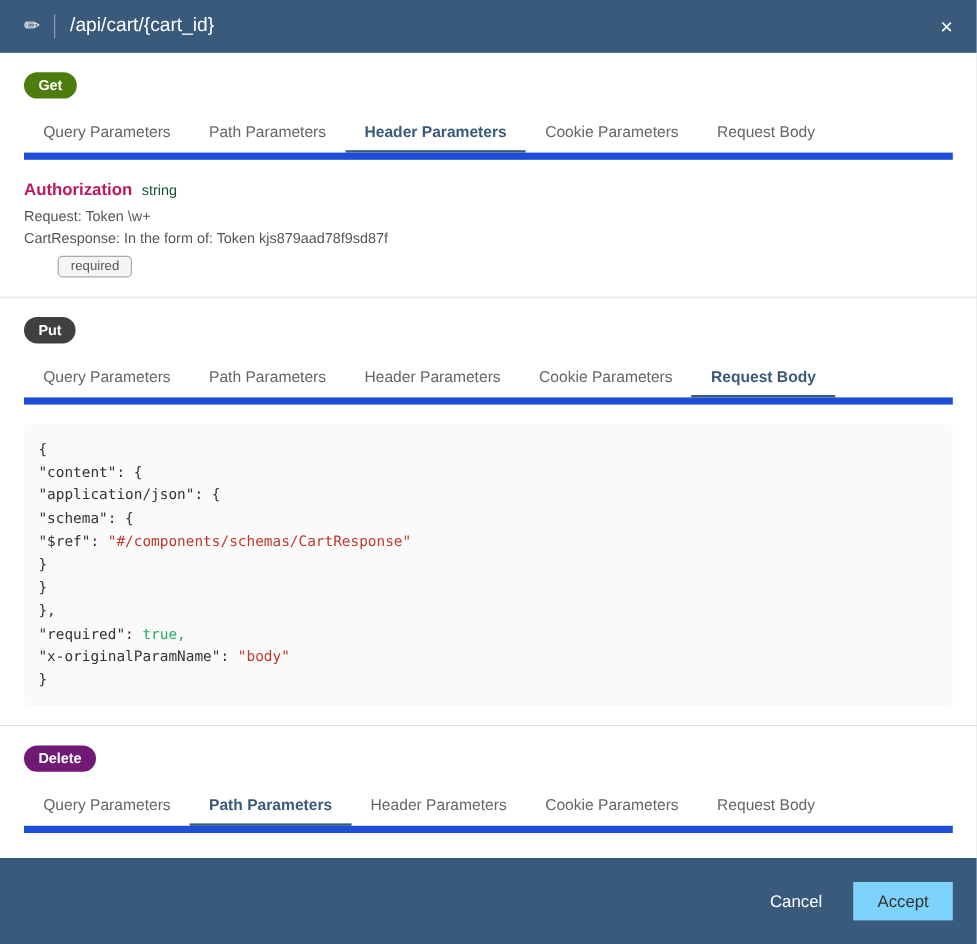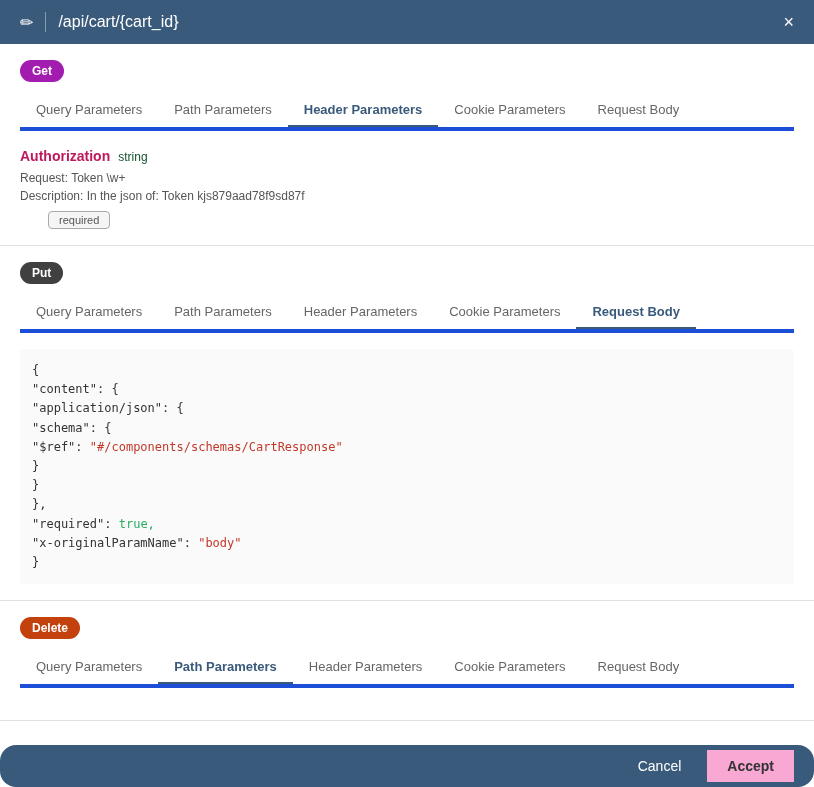--- a/index.html
+++ b/index.html
@@ -4,29 +4,29 @@
   <style>
     * { box-sizing: border-box; margin: 0; padding: 0; }
     body { font-family: Arial, sans-serif; background: #f0f0f0; display: flex; align-items: center; justify-content: center; min-height: 100vh; }
     .modal { width: 814px; height: 787px; background: #fff; display: flex; flex-direction: column; box-shadow: 0 4px 20px rgba(0,0,0,0.3); position: relative; }
     .modal-header { background: #3a5a7c; color: #fff; padding: 12px 20px; display: flex; align-items: center; gap: 12px; flex-shrink: 0; }
     .modal-header-icon { color: #fff; font-size: 16px; cursor: pointer; }
     .modal-divider { width: 1px; height: 20px; background: rgba(255,255,255,0.4); }
     .modal-title { color: #fff; font-size: 16px; font-weight: 400; flex: 1; }
     .modal-close { color: #fff; font-size: 18px; cursor: pointer; background: none; border: none; line-height: 1; }
     .modal-body { flex: 1; overflow-y: auto; padding: 0; }
-    .modal-footer { background: #3a5a7c; padding: 5px 20px; display: flex; align-items: center; justify-content: flex-end; gap: 10px; flex-shrink: 0; border-radius: 16px; }
+    .modal-footer { background: #3a5a7c; padding: 20px 20px; display: flex; align-items: center; justify-content: flex-end; gap: 10px; flex-shrink: 0; }
     .btn-cancel { background: transparent; color: #fff; border: none; padding: 8px 16px; cursor: pointer; font-size: 14px; }
-    .btn-accept { background: #f9a8d4; color: #333; border: none; padding: 8px 20px; cursor: pointer; font-size: 14px; font-weight: 700; }
+    .btn-accept { background: #7dd3fc; color: #333; border: none; padding: 8px 20px; cursor: pointer; font-size: 14px; font-weight: 400; }
     .section { padding: 16px 20px; border-bottom: 1px solid #e0e0e0; }
     .method-badge { display: inline-block; padding: 4px 12px; border-radius: 20px; font-size: 12px; font-weight: bold; color: #fff; margin-bottom: 12px; }
-    .badge-get { background: #a21caf; }
+    .badge-get { background: #4d7c0f; }
     .badge-put { background: #404040; }
-    .badge-delete { background: #c2410c; }
-    .tabs { display: flex; gap: 0; border-bottom: 4px solid #1d4ed8; margin-bottom: 16px; }
+    .badge-delete { background: #701a75; }
+    .tabs { display: flex; gap: 0; border-bottom: 6px solid #1d4ed8; margin-bottom: 16px; }
     .tab { padding: 8px 16px; font-size: 13px; color: #666; cursor: pointer; border-bottom: 2px solid transparent; white-space: nowrap; }
     .tab.active { color: #3a5a7c; border-bottom: 2px solid #3a5a7c; font-weight: 600; }
     .param-name { font-size: 14px; font-weight: bold; color: #be185d; display: inline; }
     .param-type { font-size: 12px; color: #14532d; margin-left: 8px; }
     .param-pattern { font-size: 12px; color: #555; margin-top: 6px; }
     .param-desc { font-size: 12px; color: #555; margin-top: 4px; }
     .param-required { display: inline-block; margin-top: 8px; padding: 2px 10px; border: 1px solid #aaa; border-radius: 4px; font-size: 11px; color: #555; background: #f5f5f5; margin-left: 28px; }
     .code-block { font-family: monospace; font-size: 12px; line-height: 1.6; color: #333; background: #fafafa; padding: 12px; border-radius: 4px; }
     .code-ref { color: #c0392b; }
     .code-bool { color: #27ae60; }
@@ -49,21 +49,21 @@
     <button class="modal-close">×</button>
   </div>
 
   <div class="modal-body" id="modal-body">
   <div class="section"><span class="method-badge badge-get">Get</span><div class="tabs">
           <div class="tab">Query Parameters</div>
           <div class="tab">Path Parameters</div>
           <div class="tab active">Header Parameters</div>
           <div class="tab">Cookie Parameters</div>
           <div class="tab">Request Body</div>
-        </div><div><div style="margin-bottom: 4px;"><span class="param-name">Authorization</span><span class="param-type">string</span></div><div class="param-pattern">Request: Token \w+</div><div class="param-desc">Description: In the json of: Token kjs879aad78f9sd87f</div><span class="param-required">required</span></div></div>
+        </div><div><div style="margin-bottom: 4px;"><span class="param-name">Authorization</span><span class="param-type">string</span></div><div class="param-pattern">Request: Token \w+</div><div class="param-desc">CartResponse: In the form of: Token kjs879aad78f9sd87f</div><span class="param-required">required</span></div></div>
       <div class="section"><span class="method-badge badge-put">Put</span><div class="tabs">
           <div class="tab">Query Parameters</div>
           <div class="tab">Path Parameters</div>
           <div class="tab">Header Parameters</div>
           <div class="tab">Cookie Parameters</div>
           <div class="tab active">Request Body</div>
         </div><div class="code-block">
           <div>{</div>
           <div>  "content": {</div>
           <div>    "application/json": {</div>

